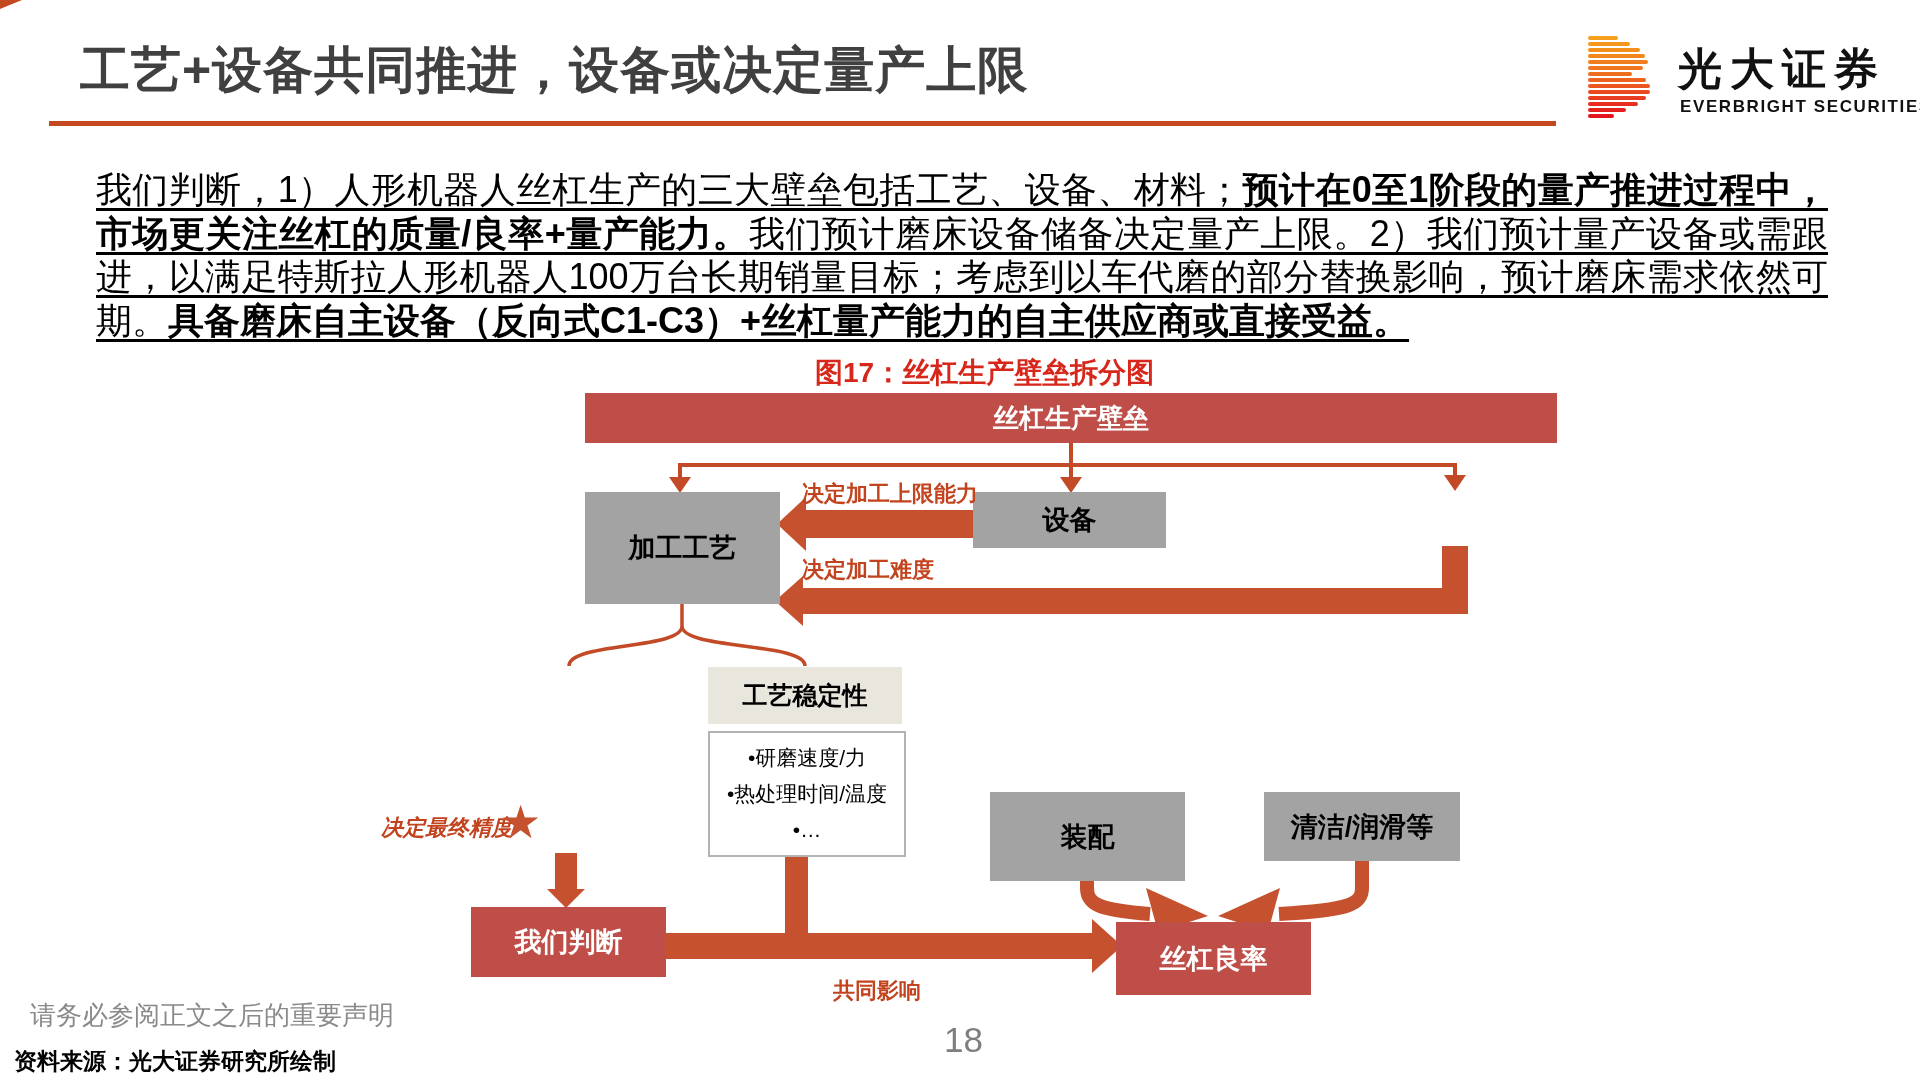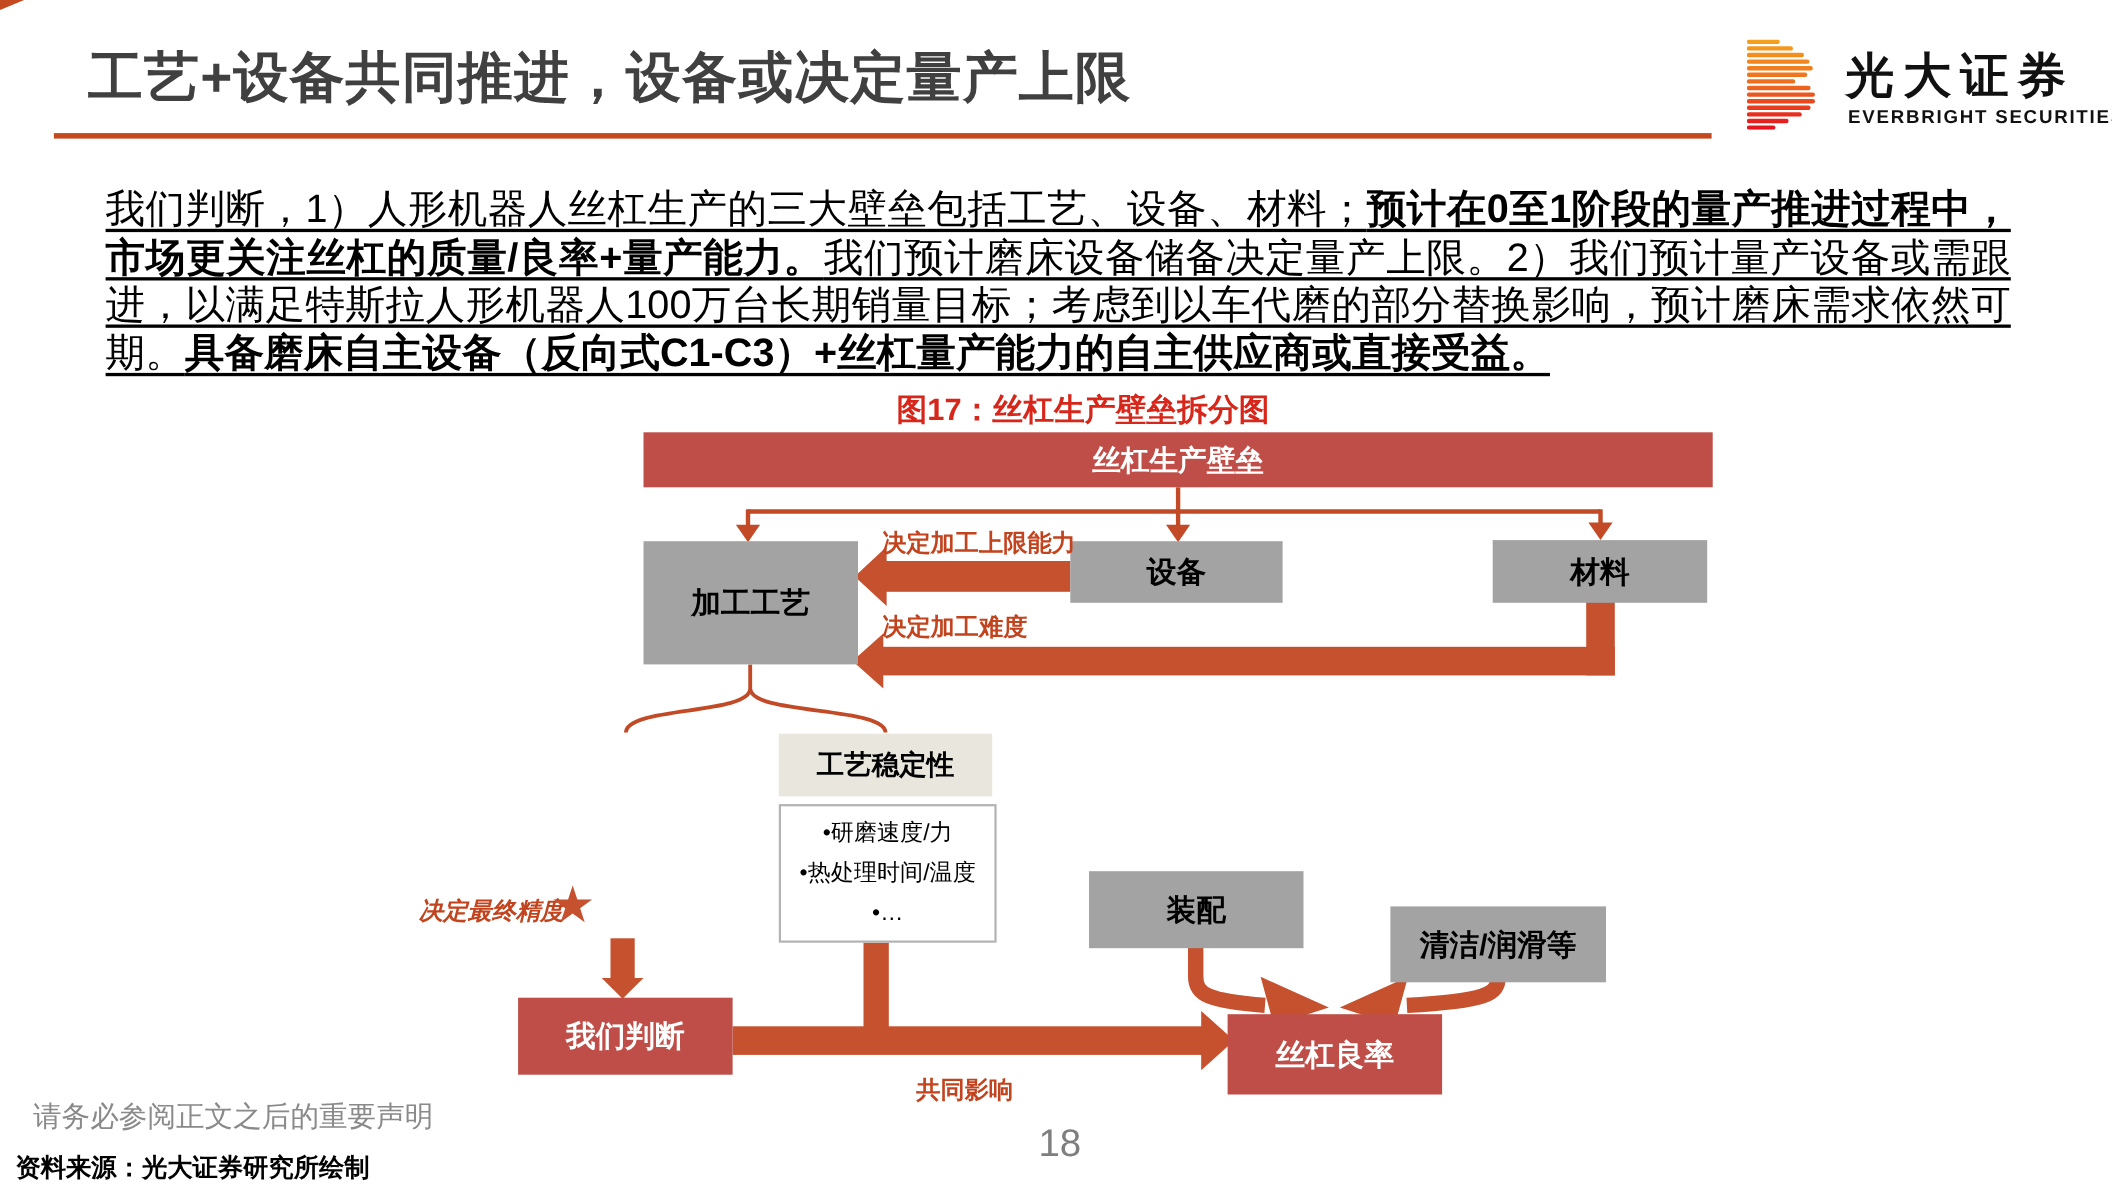--- a/index.html
+++ b/index.html
@@ -23,22 +23,22 @@
   .node{display:flex;align-items:center;justify-content:center;text-align:center;font-weight:700;color:#000;}
   .darkred{background:#BF4E48;color:#ffffff;}
   .cream{background:#a3a3a3;}
   .beige{background:#E9E7DD;}
   .rootbar{left:585px;top:393px;width:972px;height:50px;font-size:26px;}
   .n-process{left:585px;top:492px;width:195px;height:112px;font-size:27px;}
   .n-equip{left:973px;top:492px;width:193px;height:56px;font-size:27px;}
   .n-material{left:1357px;top:491px;width:195px;height:57px;font-size:27px;}
   .n-route{left:471px;top:667px;width:196px;height:57px;font-size:25px;}
   .n-stability{left:708px;top:667px;width:194px;height:57px;font-size:25px;}
-  .n-assembly{left:990px;top:792px;width:195px;height:70px;font-size:27px;}
-  .n-cleaning{left:1264px;top:792px;width:196px;height:69px;font-size:27px;margin-top:32px;}
+  .n-assembly{left:990px;top:792px;width:195px;height:89px;font-size:27px;}
+  .n-cleaning{left:1264px;top:792px;width:196px;height:69px;font-size:27px;}
   .n-precision{left:471px;top:907px;width:195px;height:70px;font-size:27px;}
   .n-yield{left:1116px;top:922px;width:195px;height:73px;font-size:27px;}
   .whitebox{background:#ffffff;border:2px solid #B3B3B3;display:flex;flex-direction:column;justify-content:center;align-items:center;color:#000;}
   .wb1{left:471px;top:731px;width:196px;height:122px;}
   .wb2{left:708px;top:731px;width:194px;height:122px;}
   .whitebox div{font-size:21px;line-height:36px;text-align:center;}
   .redlabel{font-size:22px;font-weight:700;color:#C2441F;white-space:nowrap;}
   .lbl-upper{left:802px;top:479px;}
   .lbl-diff{left:802px;top:555px;}
   .lbl-final{left:381px;top:813px;font-style:italic;}
@@ -129,21 +129,20 @@
 
     <path d="M1087,860 L1087,888 C1087,904 1098,910 1150,914" fill="none" stroke="#C5512E" stroke-width="14"></path>
     <polygon points="1146,888 1158,932 1208,916" fill="#C5512E"></polygon>
     <path d="M1362,860 L1362,888 C1362,904 1351,910 1279,914" fill="none" stroke="#C5512E" stroke-width="14"></path>
     <polygon points="1280,888 1268,932 1218,916" fill="#C5512E"></polygon>
   </svg>
 
   <div class="abs node darkred rootbar">丝杠生产壁垒</div>
   <div class="abs node cream n-process">加工工艺</div>
   <div class="abs node cream n-equip">设备</div>
-  <div class="abs node cream n-material">材料</div>
   <div class="abs node beige n-stability">工艺稳定性</div>
 
   <div class="abs whitebox wb2">
     <div>•研磨速度/力</div>
     <div>•热处理时间/温度</div>
     <div>•…</div>
   </div>
 
   <div class="abs node cream n-assembly">装配</div>
   <div class="abs node cream n-cleaning">清洁/润滑等</div>

